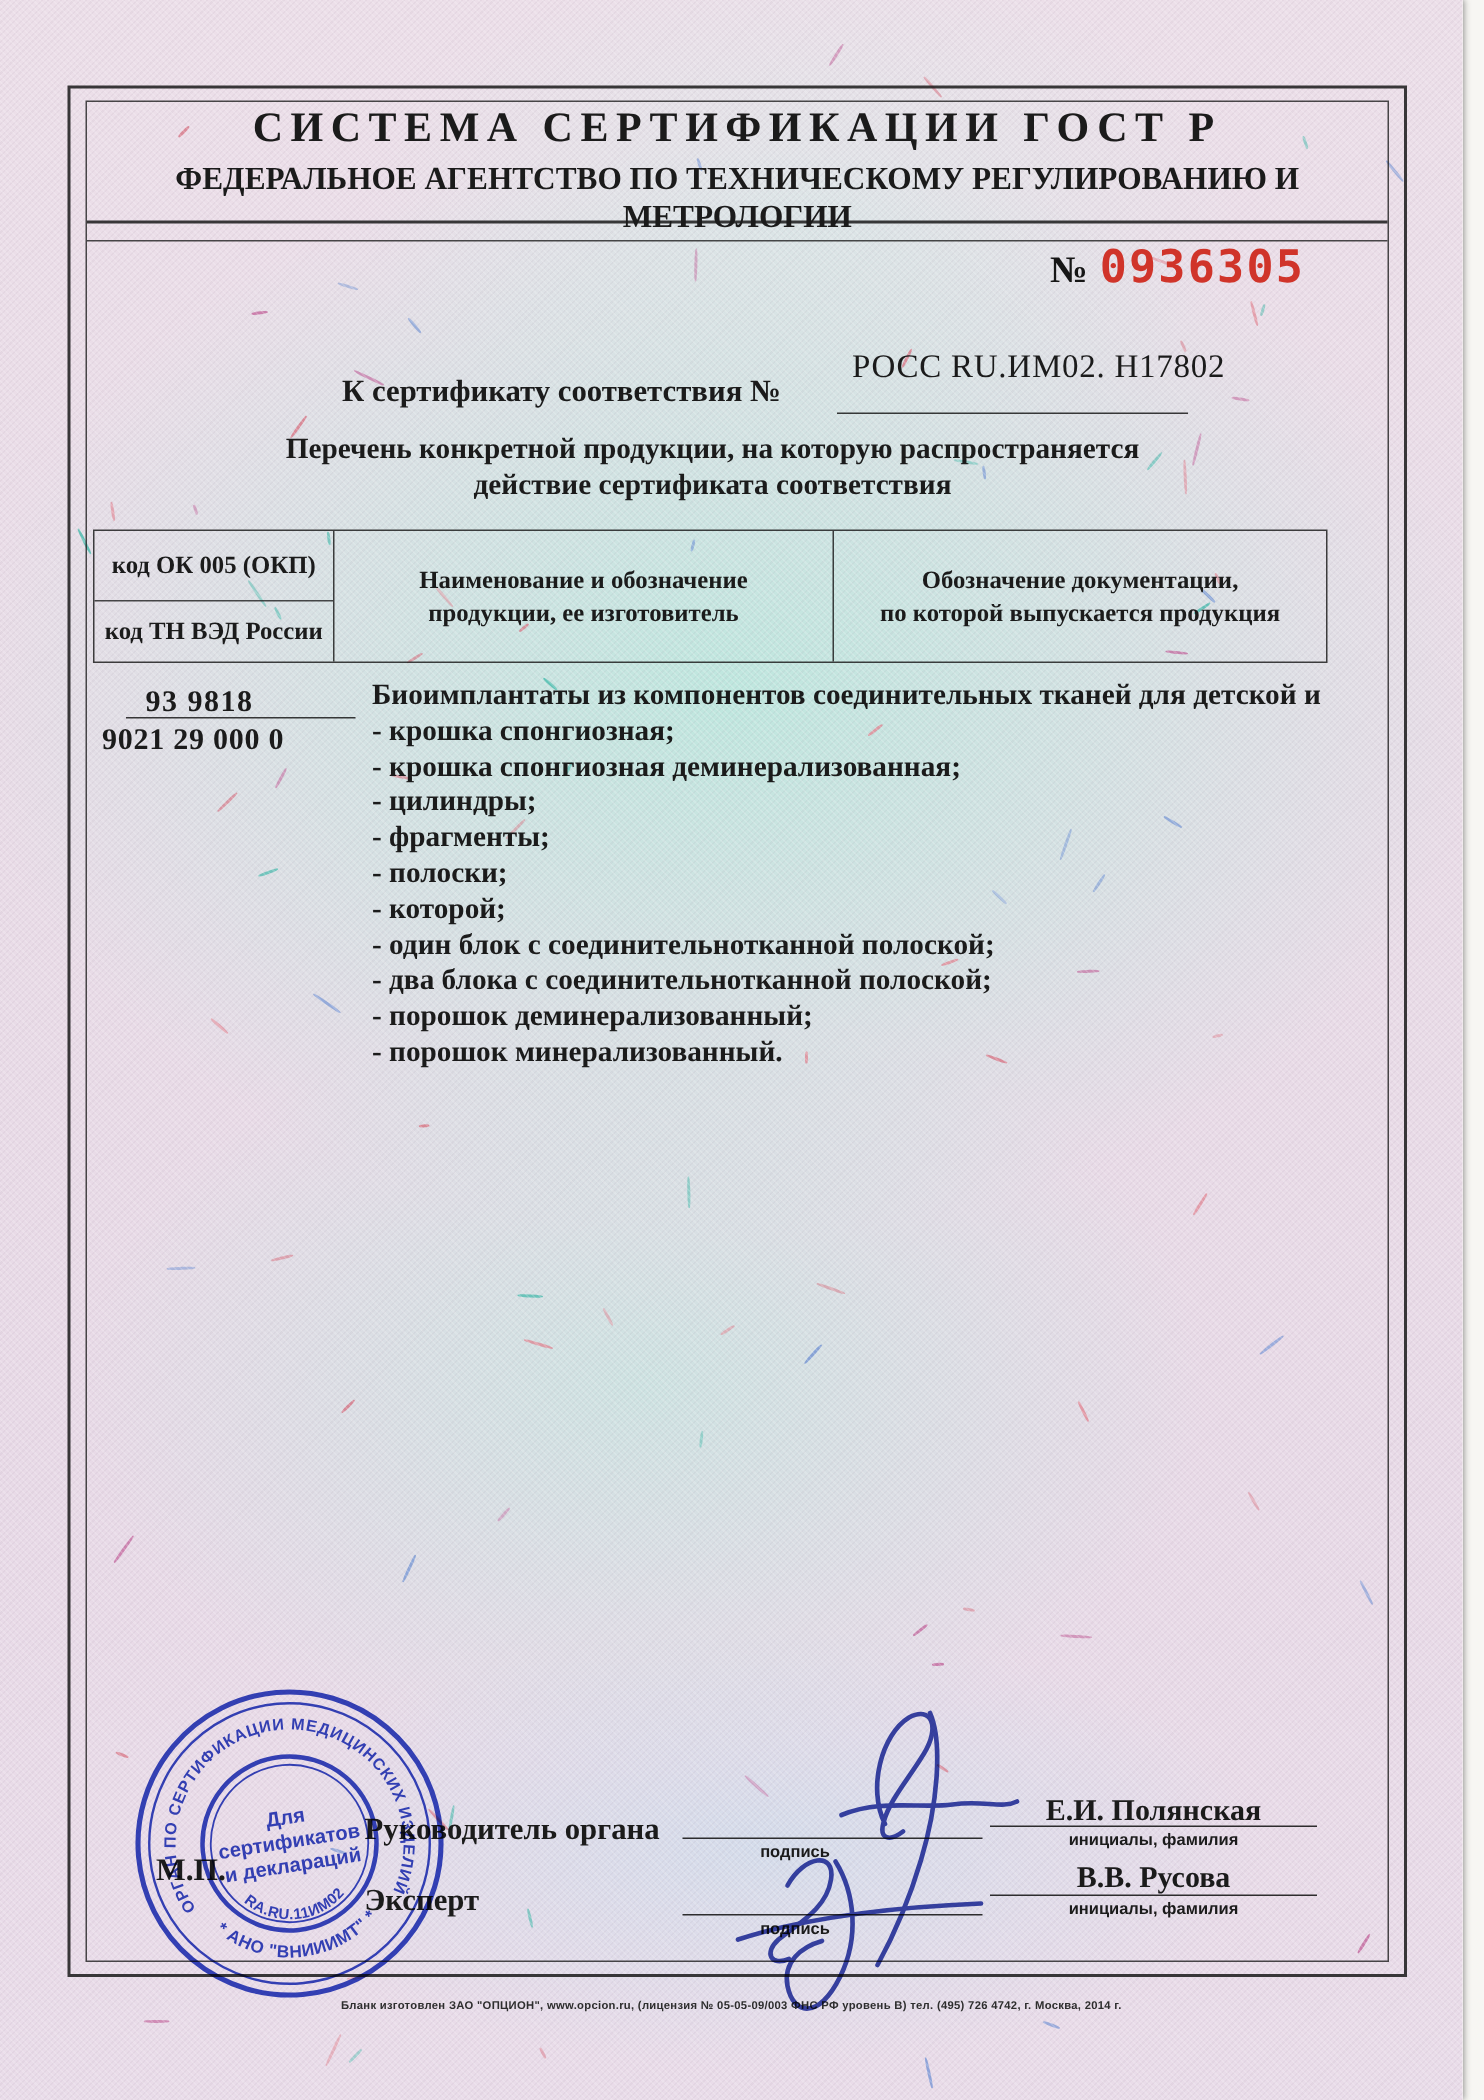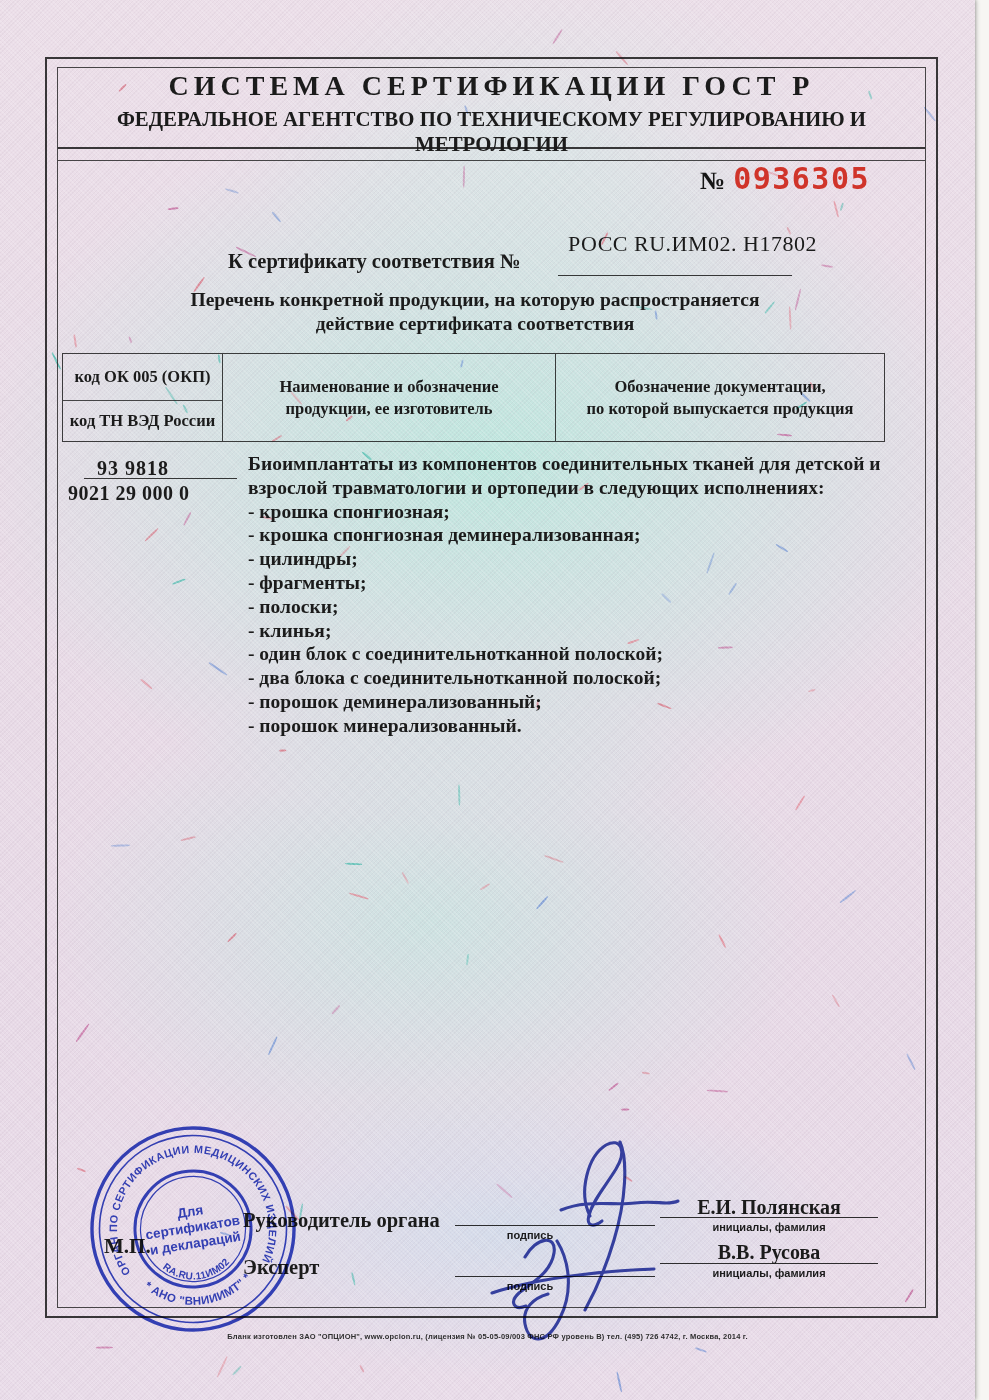--- a/index.html
+++ b/index.html
@@ -227,27 +227,26 @@
       <div class="hcell ink">по которой выпускается продукция</div>
     </div>
   </div>
 
   <div class="abs code-top ink">93 9818</div>
   <div class="abs code-bar"></div>
   <div class="abs code-bot ink">9021 29 000 0</div>
 
   <div class="abs desc ink">
     <div>Биоимплантаты из компонентов соединительных тканей для детской  и</div>
-    <div>взрослой травматологии и ортопедии в следующих исполнениях:</div>
     <div>- крошка спонгиозная;</div>
     <div>- крошка спонгиозная деминерализованная;</div>
     <div>- цилиндры;</div>
     <div>- фрагменты;</div>
     <div>- полоски;</div>
-    <div>- клинья;</div>
+    <div>- которой;</div>
     <div>- один блок с соединительнотканной полоской;</div>
     <div>- два блока с соединительнотканной полоской;</div>
     <div>- порошок деминерализованный;</div>
     <div>- порошок минерализованный.</div>
   </div>
 
   <div class="abs mp ink">М.П.</div>
   <div class="abs sig-label1 ink">Руководитель органа</div>
   <div class="abs sig-label2 ink">Эксперт</div>
   <div class="abs sigline1"></div>

